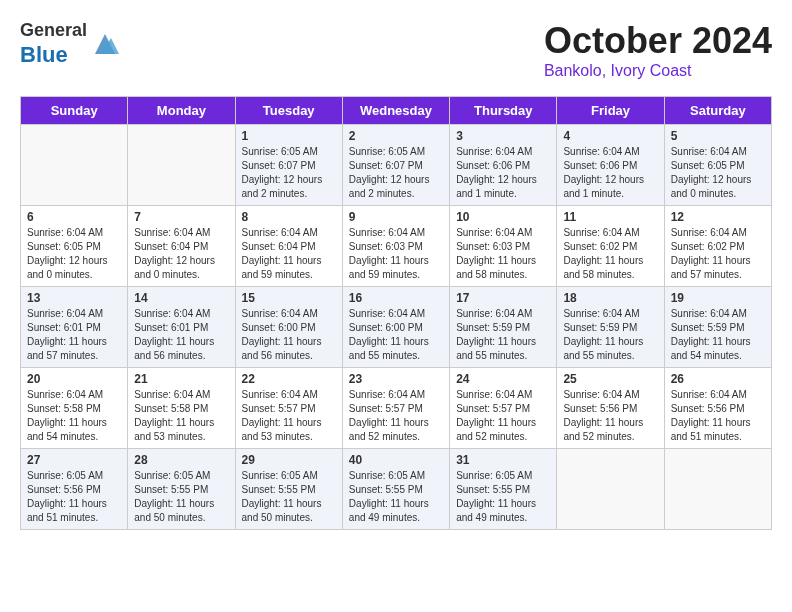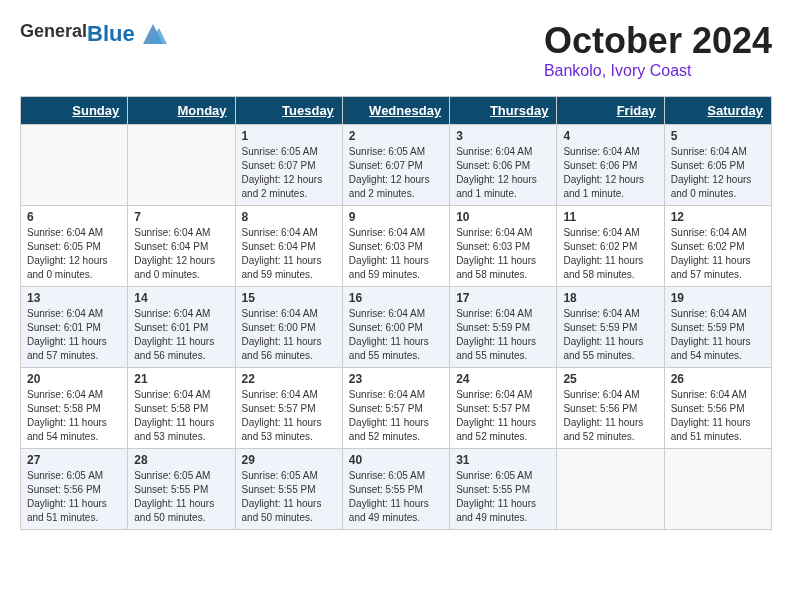--- a/index.html
+++ b/index.html
@@ -15,21 +15,21 @@
       justify-content: space-between;
       align-items: flex-start;
       margin-bottom: 16px;
     }
     .logo {
       display: flex;
       align-items: center;
     }
     .logo-text {
       display: flex;
-      flex-direction: row;
+      flex-direction: column;
       line-height: 1.2;
     }
     .logo-icon {
       width: 28px;
       height: 28px;
       margin-left: 4px;
     }
     .title-area {
       text-align: left;
     }
@@ -40,27 +40,26 @@
     }
     .subtitle {
       font-size: 16px;
       color: #6d28d9;
     }
     .calendar {
       width: 100%;
       border-collapse: collapse;
     }
     .calendar th {
-      background-color: #0c4a6e;
+      background-color: #6d28d9;
       color: #fff;
-      text-align: right;
+      text-align: center;
       padding: 6px 8px;
       font-size: 13px;
       border: 1px solid #ccc;
-      text-decoration: underline;
     }
     .calendar td {
       border: 1px solid #ccc;
       vertical-align: top;
       padding: 4px 6px;
       font-size: 10.5px;
       color: #333;
       width: calc(100% / 7);
       min-height: 80px;
     }

